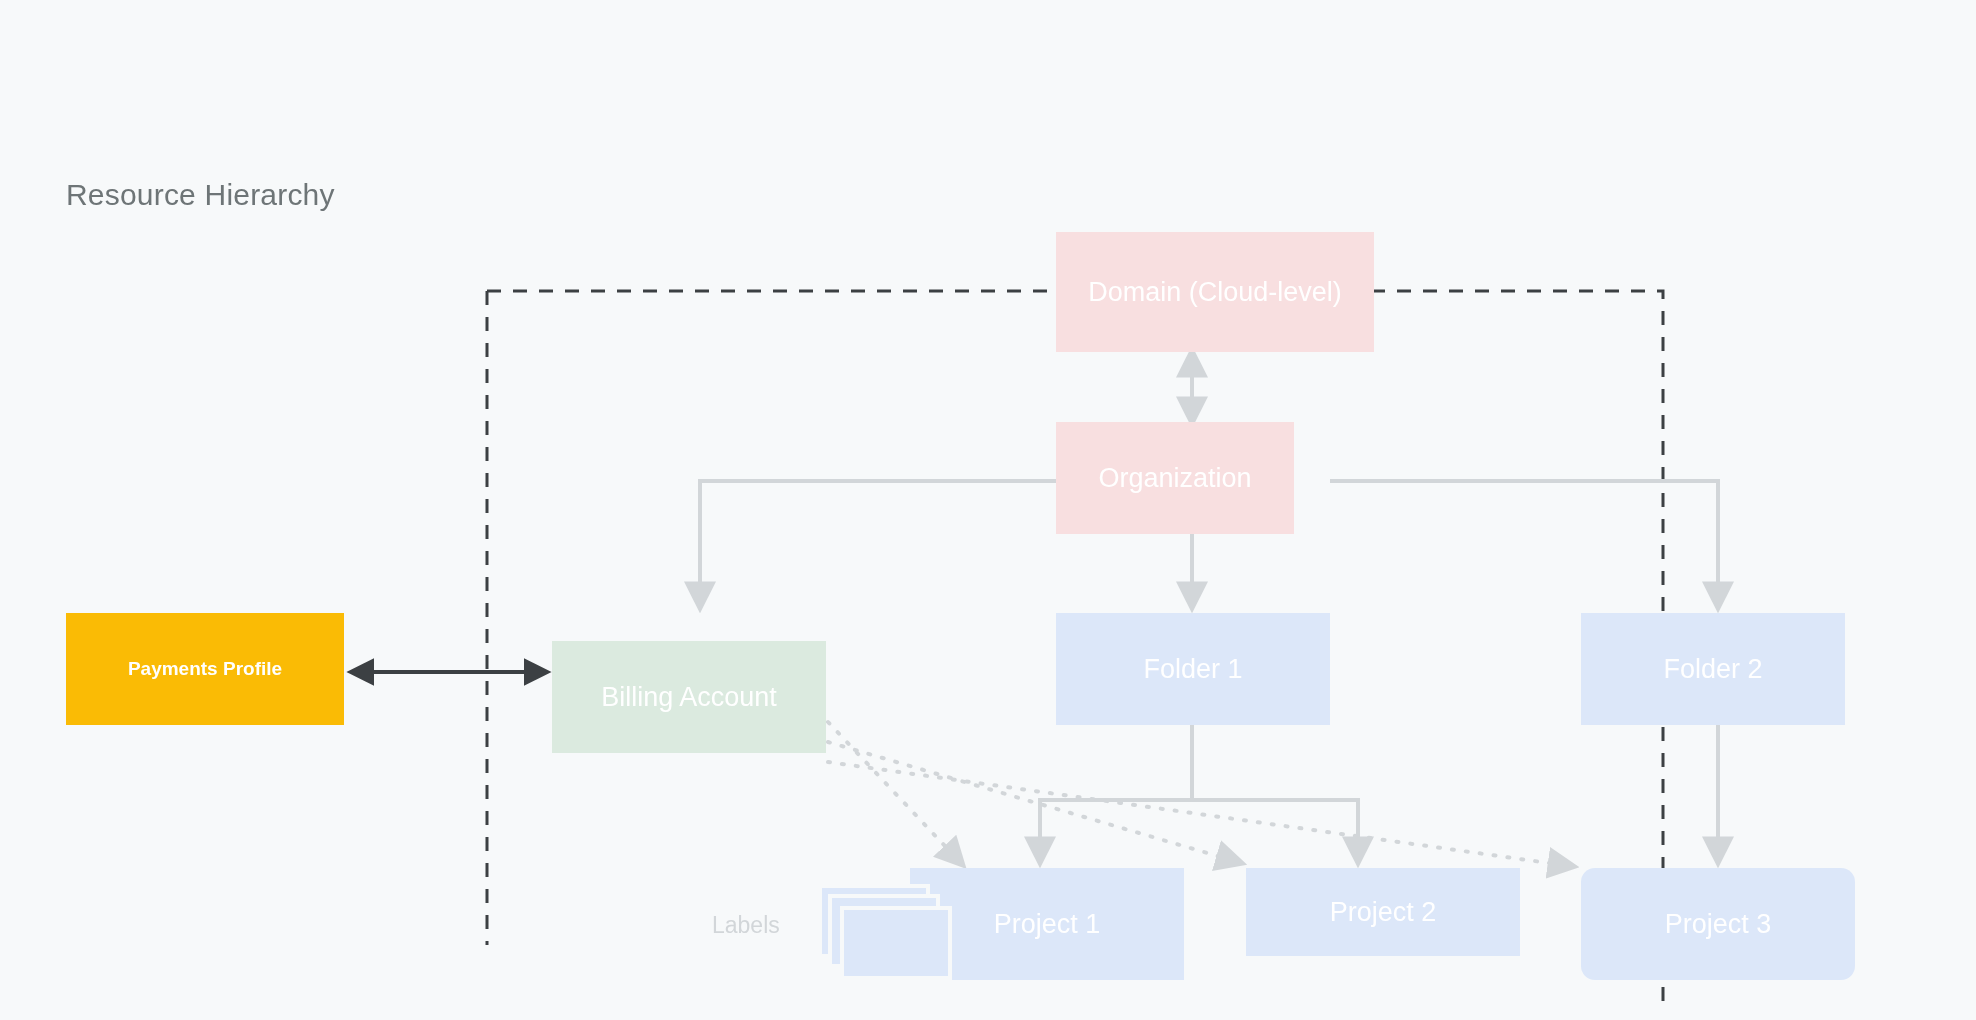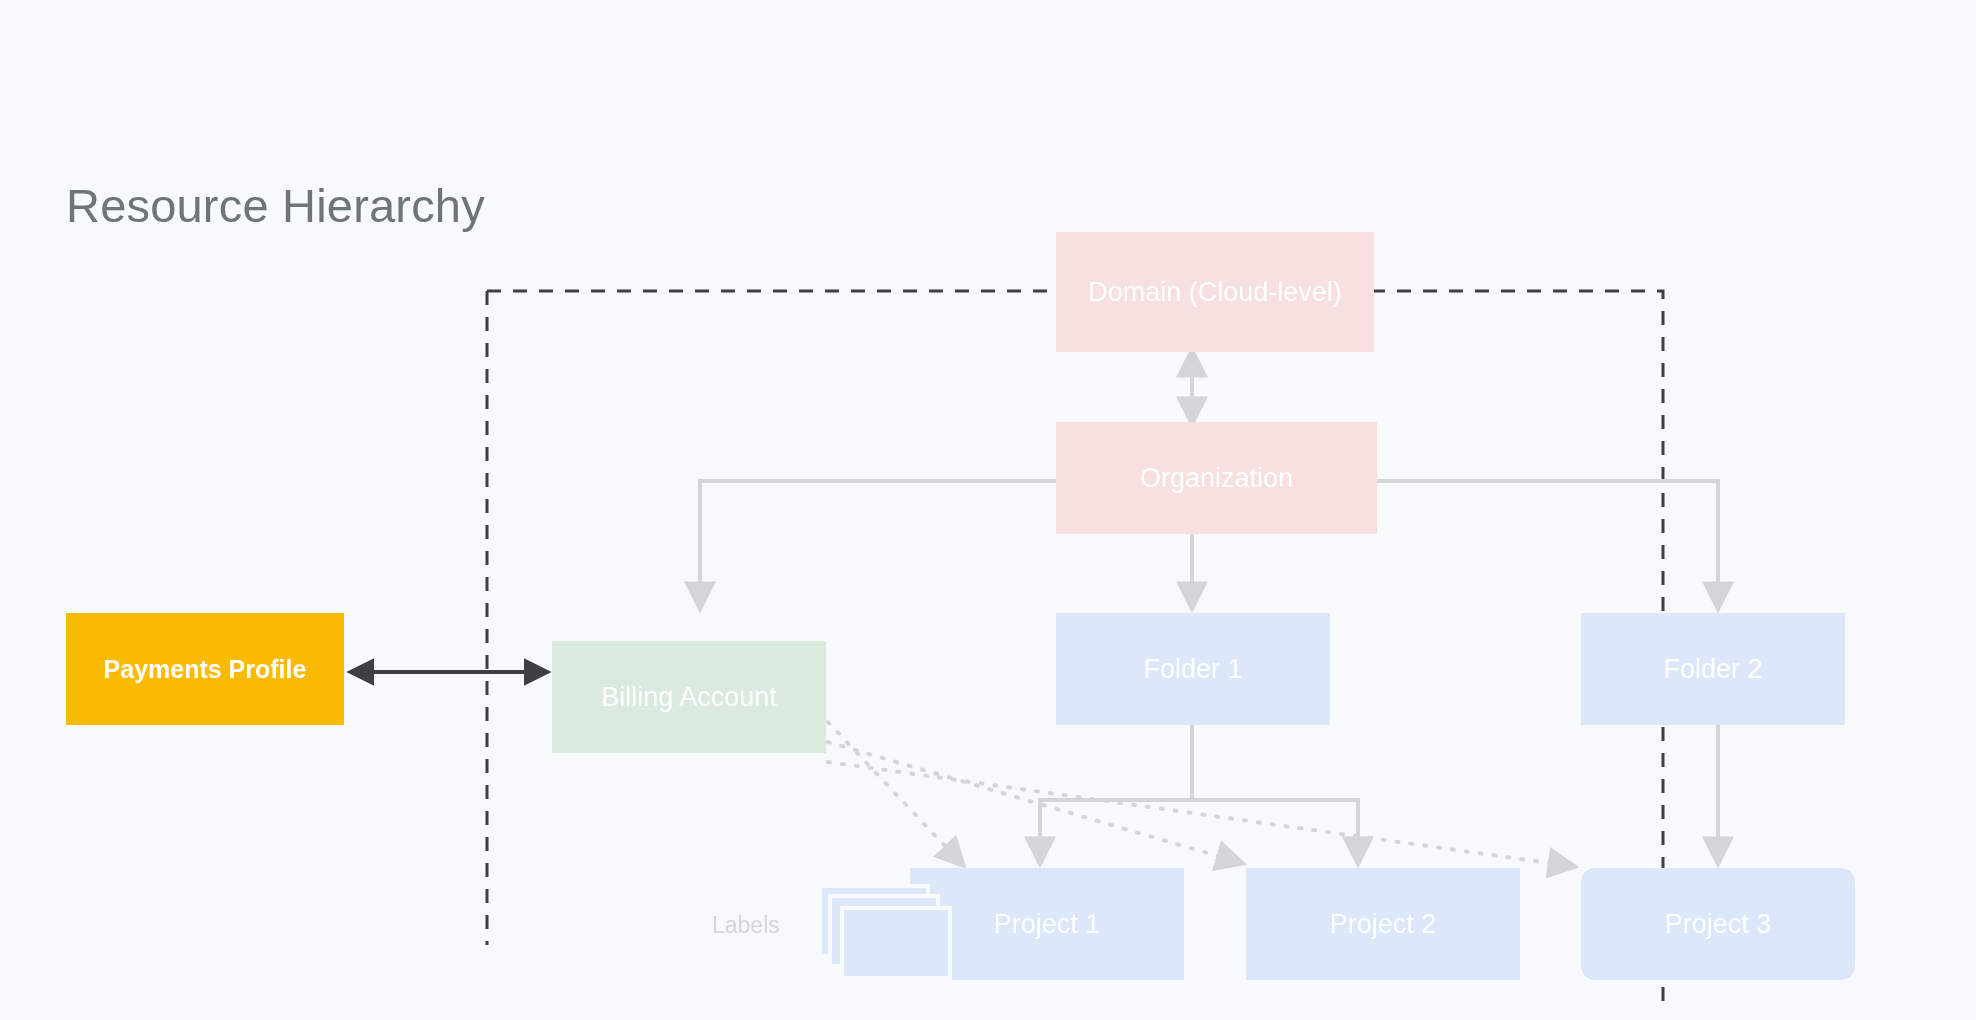--- a/index.html
+++ b/index.html
@@ -24,21 +24,21 @@
     width: 1976px;
     height: 1020px;
     pointer-events: none;
   }
 
   
   #page-title {
     position: absolute;
     left: 66px;
     top: 178px;
-    font-size: 47px;
+    font-size: 30px;
     color: #6E7577;
     letter-spacing: 0.2px;
     white-space: nowrap;
   }
 
   
   #legend {
     position: absolute;
     left: 1508px;
     top: 32px;
@@ -104,21 +104,21 @@
     color: #FFFFFF;
     text-align: center;
     line-height: 1.2;
   }
   .node.pink  { background: #F8DFE0; }
   .node.blue  { background: #DCE7F9; }
   .node.green { background: #DBEADF; margin-top: 28px; }
   .node.amber {
     background: #FABB05;
     font-weight: bold;
-    font-size: 25px;
+    font-size: 19px;
   }
 
   
   #labels-text {
     position: absolute;
     left: 712px;
     top: 912px;
     font-size: 23px;
     color: #D2D6D9;
   }
@@ -187,41 +187,41 @@
 
     <line x1="828" y1="762" x2="1570" y2="866" stroke="#D2D6D9" stroke-width="4" stroke-dasharray="2 12" stroke-linecap="round" marker-end="url(#dothead)"></line>
 
     <line x1="352" y1="672" x2="546" y2="672" stroke="#3C4043" stroke-width="4" marker-start="url(#dkhead)" marker-end="url(#dkhead)"></line>
   </svg>
 
   <div class="node pink" style="left:1056px; top:232px; width:318px; height:120px;">
     <span>Domain (Cloud-level)</span>
   </div>
 
-  <div class="node pink" style="left:1056px; top:422px; width:321px; height:112px;justify-content:center;">
+  <div class="node pink" style="left:1056px; top:422px; width:238px; height:112px;justify-content:center;">
     <span>Organization</span>
   </div>
 
   <div class="node green" style="left:552px; top:613px; width:274px; height:112px;">
     <span>Billing Account</span>
   </div>
 
   <div class="node blue" style="left:1056px; top:613px; width:274px; height:112px;">
     <span>Folder 1</span>
   </div>
 
   <div class="node blue" style="left:1581px; top:613px; width:264px; height:112px;">
     <span>Folder 2</span>
   </div>
 
   <div class="node blue" style="left:910px; top:868px; width:274px; height:112px;">
     <span>Project 1</span>
   </div>
 
-  <div class="node blue" style="left:1246px; top:868px; width:274px; height:112px;">
+  <div class="node blue" style="left:1246px; top:868px; width:274px; height:88px;">
     <span>Project 2</span>
   </div>
 
   <div class="node blue" style="left:1581px; top:868px; width:274px; height:112px;border-radius:14px;">
     <span>Project 3</span>
   </div>
 
   <div class="node amber" style="left:66px; top:613px; width:278px; height:112px;">
     <span>Payments Profile</span>
   </div>

